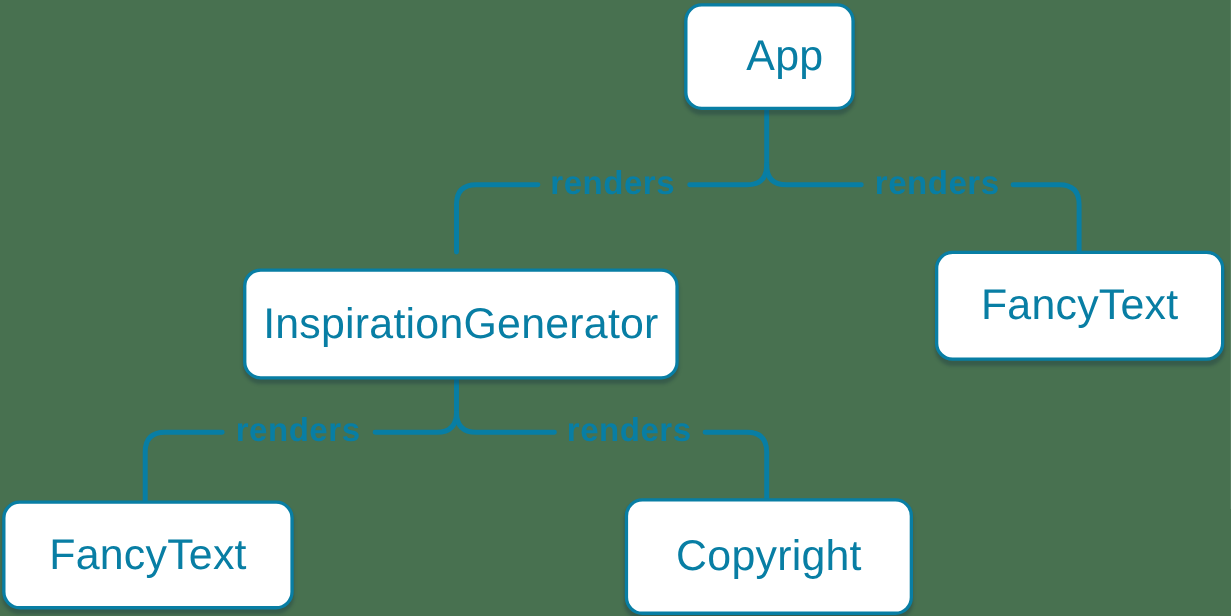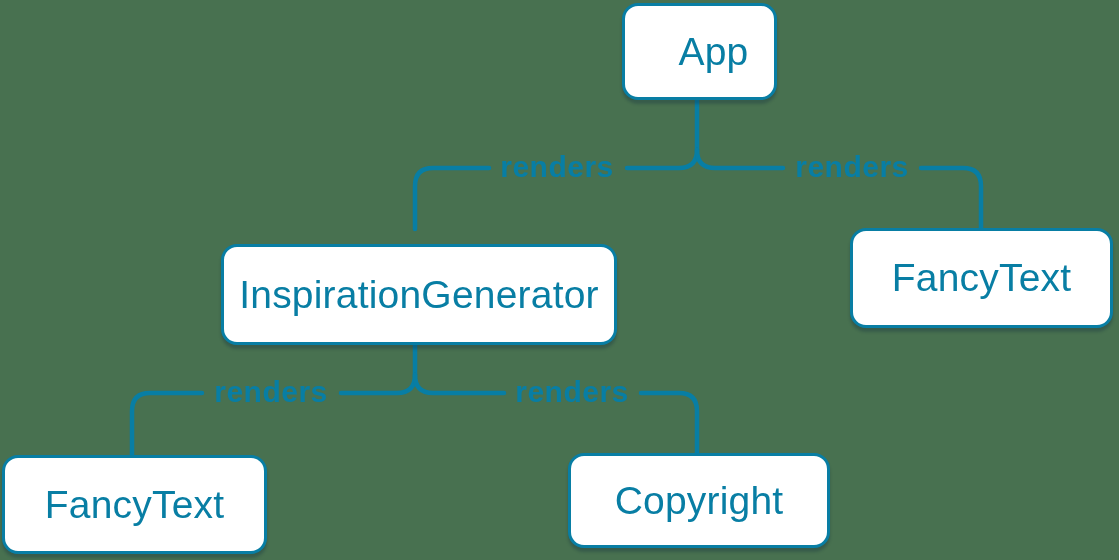--- a/index.html
+++ b/index.html
@@ -38,21 +38,21 @@
     color: var(--accent);
     font-size: 39px;
     font-weight: 500;
     letter-spacing: 0.2px;
     box-shadow: 0 4px 3px rgba(16, 42, 64, 0.30);
   }
   .node-app            { left: 622px; top: 3px;   width: 155px; height: 97px; padding-left: 28px;  }
   .node-inspiration    { left: 197px; top: 244px; width: 396px; height: 101px; margin-left: 24px; }
   .node-fancy-right    { left: 850px; top: 228px; width: 263px; height: 100px; }
   .node-fancy-bottom   { left: 2px;   top: 455px; width: 265px; height: 99px;  }
-  .node-copyright      { left: 568px; top: 453px; width: 262px; height: 95px; }
+  .node-copyright      { left: 568px; top: 453px; width: 262px; height: 106px; }
   .edge-label {
     position: absolute;
     transform: translate(-50%, -50%);
     color: var(--accent);
     font-size: 30px;
     font-weight: 700;
     letter-spacing: 0.5px;
     white-space: nowrap;
   }
   .edge-label-1 { left: 557px; top: 167px; }

